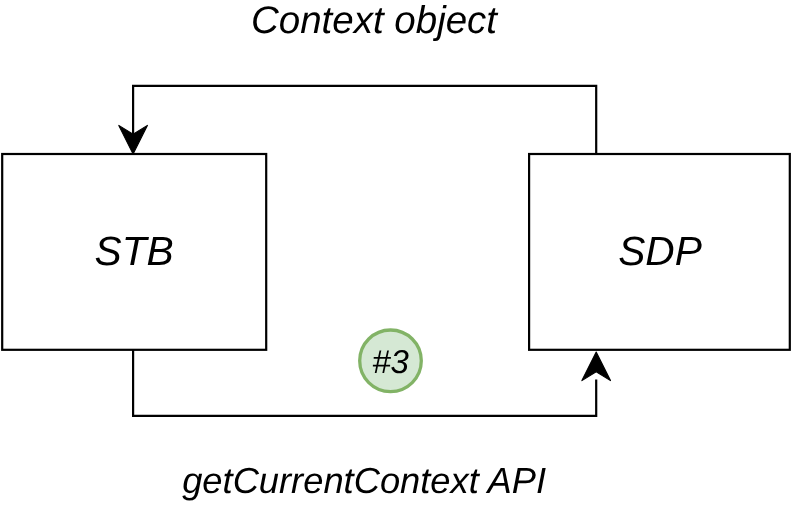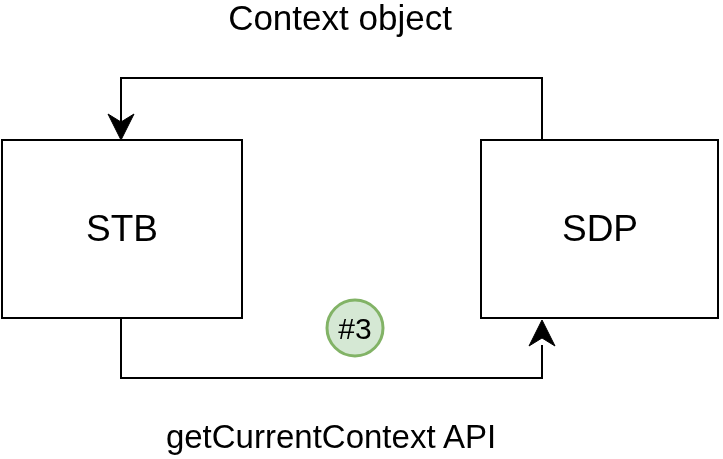--- a/index.html
+++ b/index.html
@@ -6,20 +6,21 @@
     margin: 0;
     padding: 0;
     background: var(--background, #ffffff);
   }
   .stage {
     position: relative;
     width: 721px;
     height: 459px;
     background: var(--background, #ffffff);
     overflow: hidden;
+    font-style: italic;
   }
   svg.diagram {
     display: block;
     width: 723px;
     height: 459px;
   }
   .box {
     fill: var(--box-fill, #ffffff);
     stroke: var(--box-border, #000000);
     stroke-width: 2;

